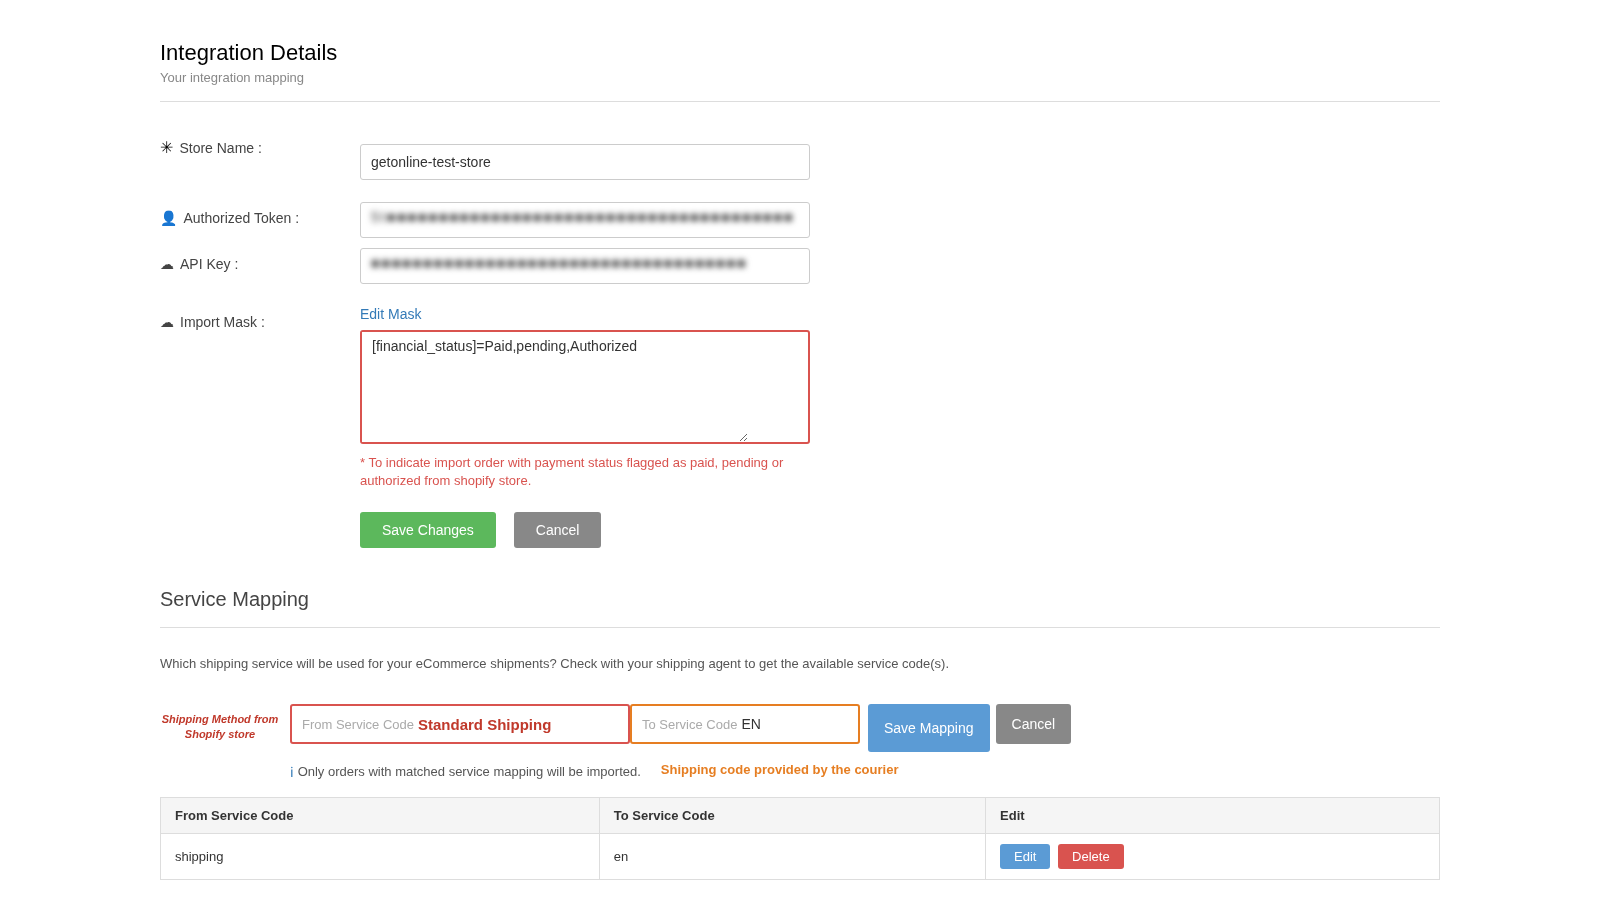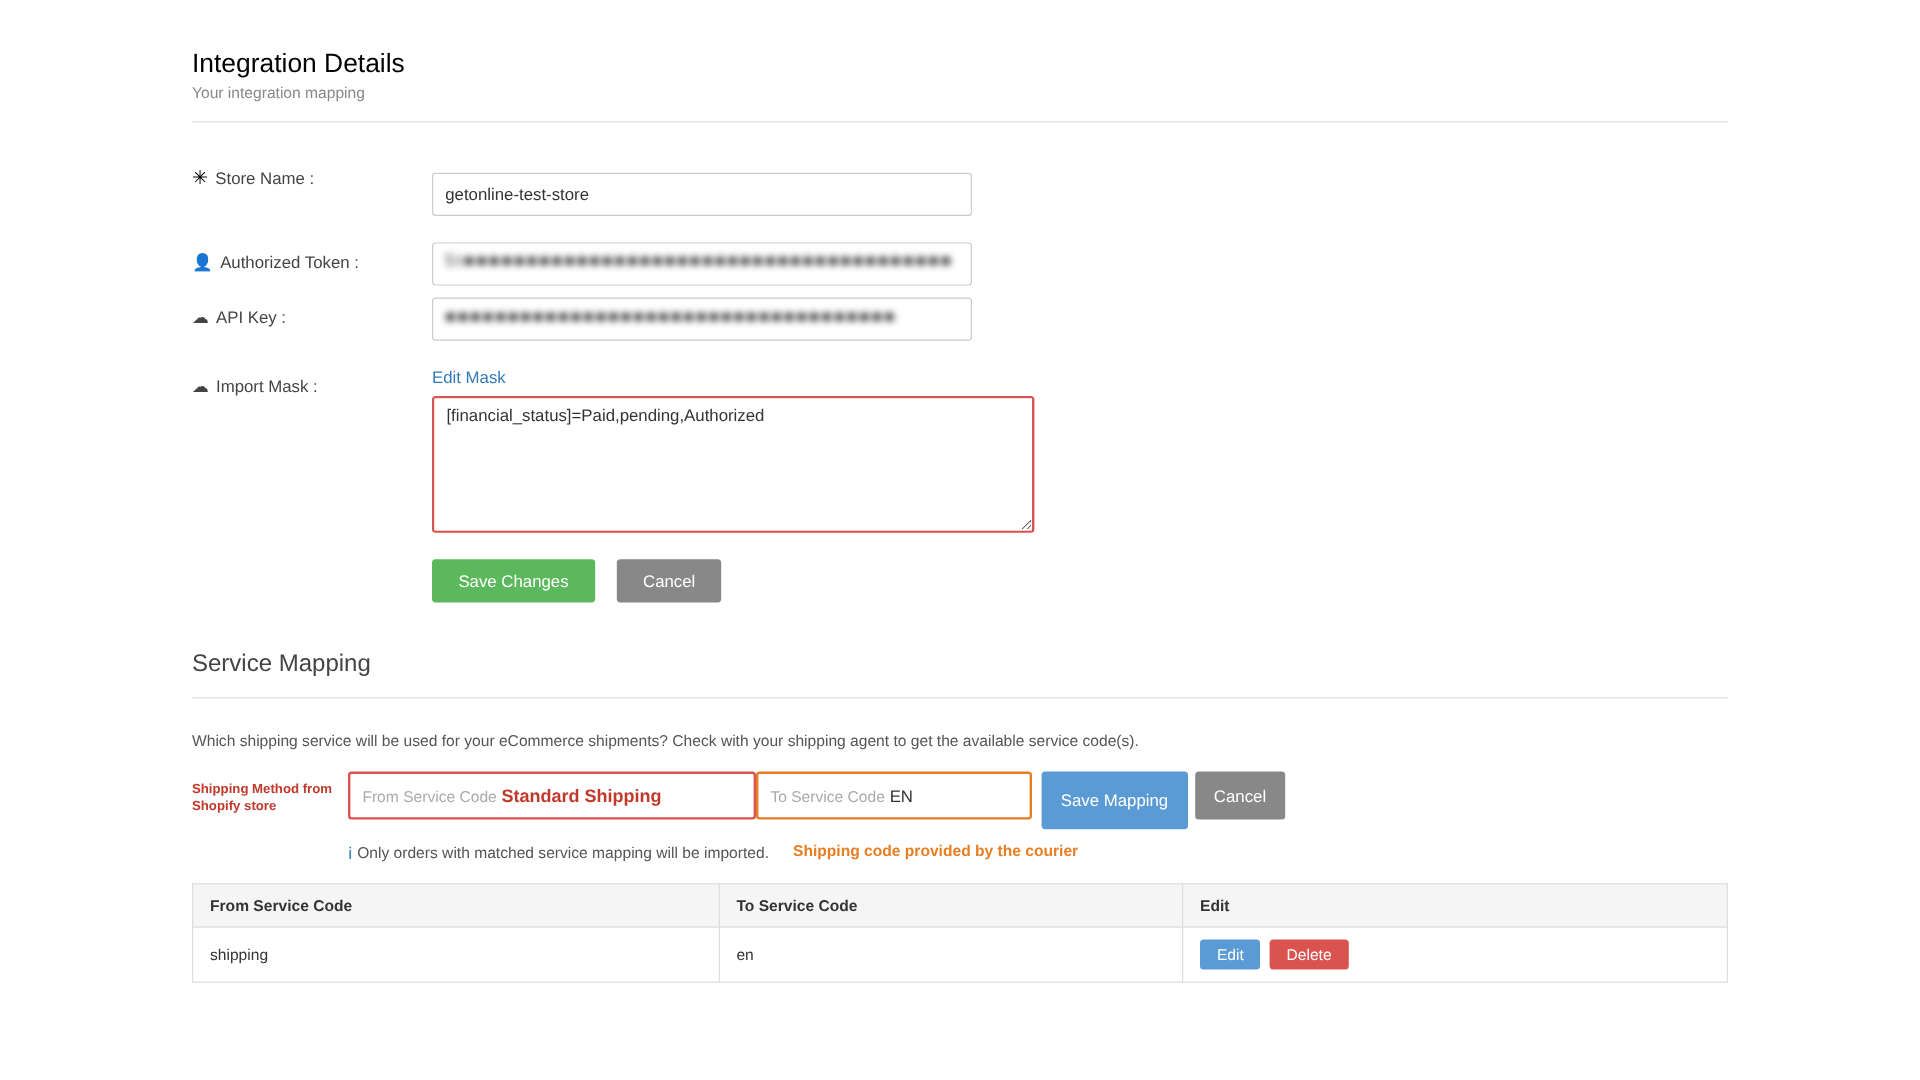--- a/index.html
+++ b/index.html
@@ -106,38 +106,40 @@
     
     .service-mapping-title {
       font-size: 20px;
       font-weight: normal;
       color: #444;
       margin-bottom: 16px;
     }
     .service-mapping-desc {
       font-size: 13px;
       color: #555;
-      margin-bottom: 18px;
+      margin-bottom: 33px;
     }
     .mapping-row-container {
       display: flex;
       align-items: flex-start;
       gap: 0;
       margin-bottom: 8px;
       position: relative;
     }
     .shipping-method-label {
       position: absolute;
       left: -130px;
       top: 8px;
       color: #c0392b;
       font-size: 11px;
       font-weight: bold;
+      text-align: center;
       width: 120px;
       line-height: 1.3;
+      font-style: italic;
     }
     .from-service-input-wrapper {
       border: 2px solid #d9534f;
       border-radius: 3px;
       display: flex;
       align-items: center;
       background: #fff;
       padding: 6px 10px;
       width: 340px;
       height: 40px;
@@ -324,22 +326,23 @@
   </div>
 
   <div class="form-row">
     <div class="form-label">
       <span>☁</span>
       <span>Import Mask :</span>
     </div>
     <div class="import-mask-container">
       <a href="#" class="edit-mask-link">Edit Mask</a>
       <div class="import-mask-box">
-        <textarea class="import-mask-textarea" style="width: 498px; min-height: 110px; border: none; resize: vertical; padding: 6px 10px; font-size: 14px; outline: none; font-family: Arial, sans-serif;">[financial_status]=Paid,pending,Authorized</textarea>
-      </div>
+        <textarea class="import-mask-textarea" style="width: 386px; min-height: 110px; border: none; resize: vertical; padding: 6px 10px; font-size: 14px; outline: none; font-family: Arial, sans-serif;">[financial_status]=Paid,pending,Authorized</textarea>
+      </div>
+      <p class="import-mask-note">* To indicate import order with payment status flagged as paid, pending or authorized from shopify store.</p>
     </div>
   </div>
 
   <div class="btn-group">
     <button class="btn-save">Save Changes</button>
     <button class="btn-cancel">Cancel</button>
   </div>
 
   <h2 class="service-mapping-title">Service Mapping</h2>
   <hr class="divider">

